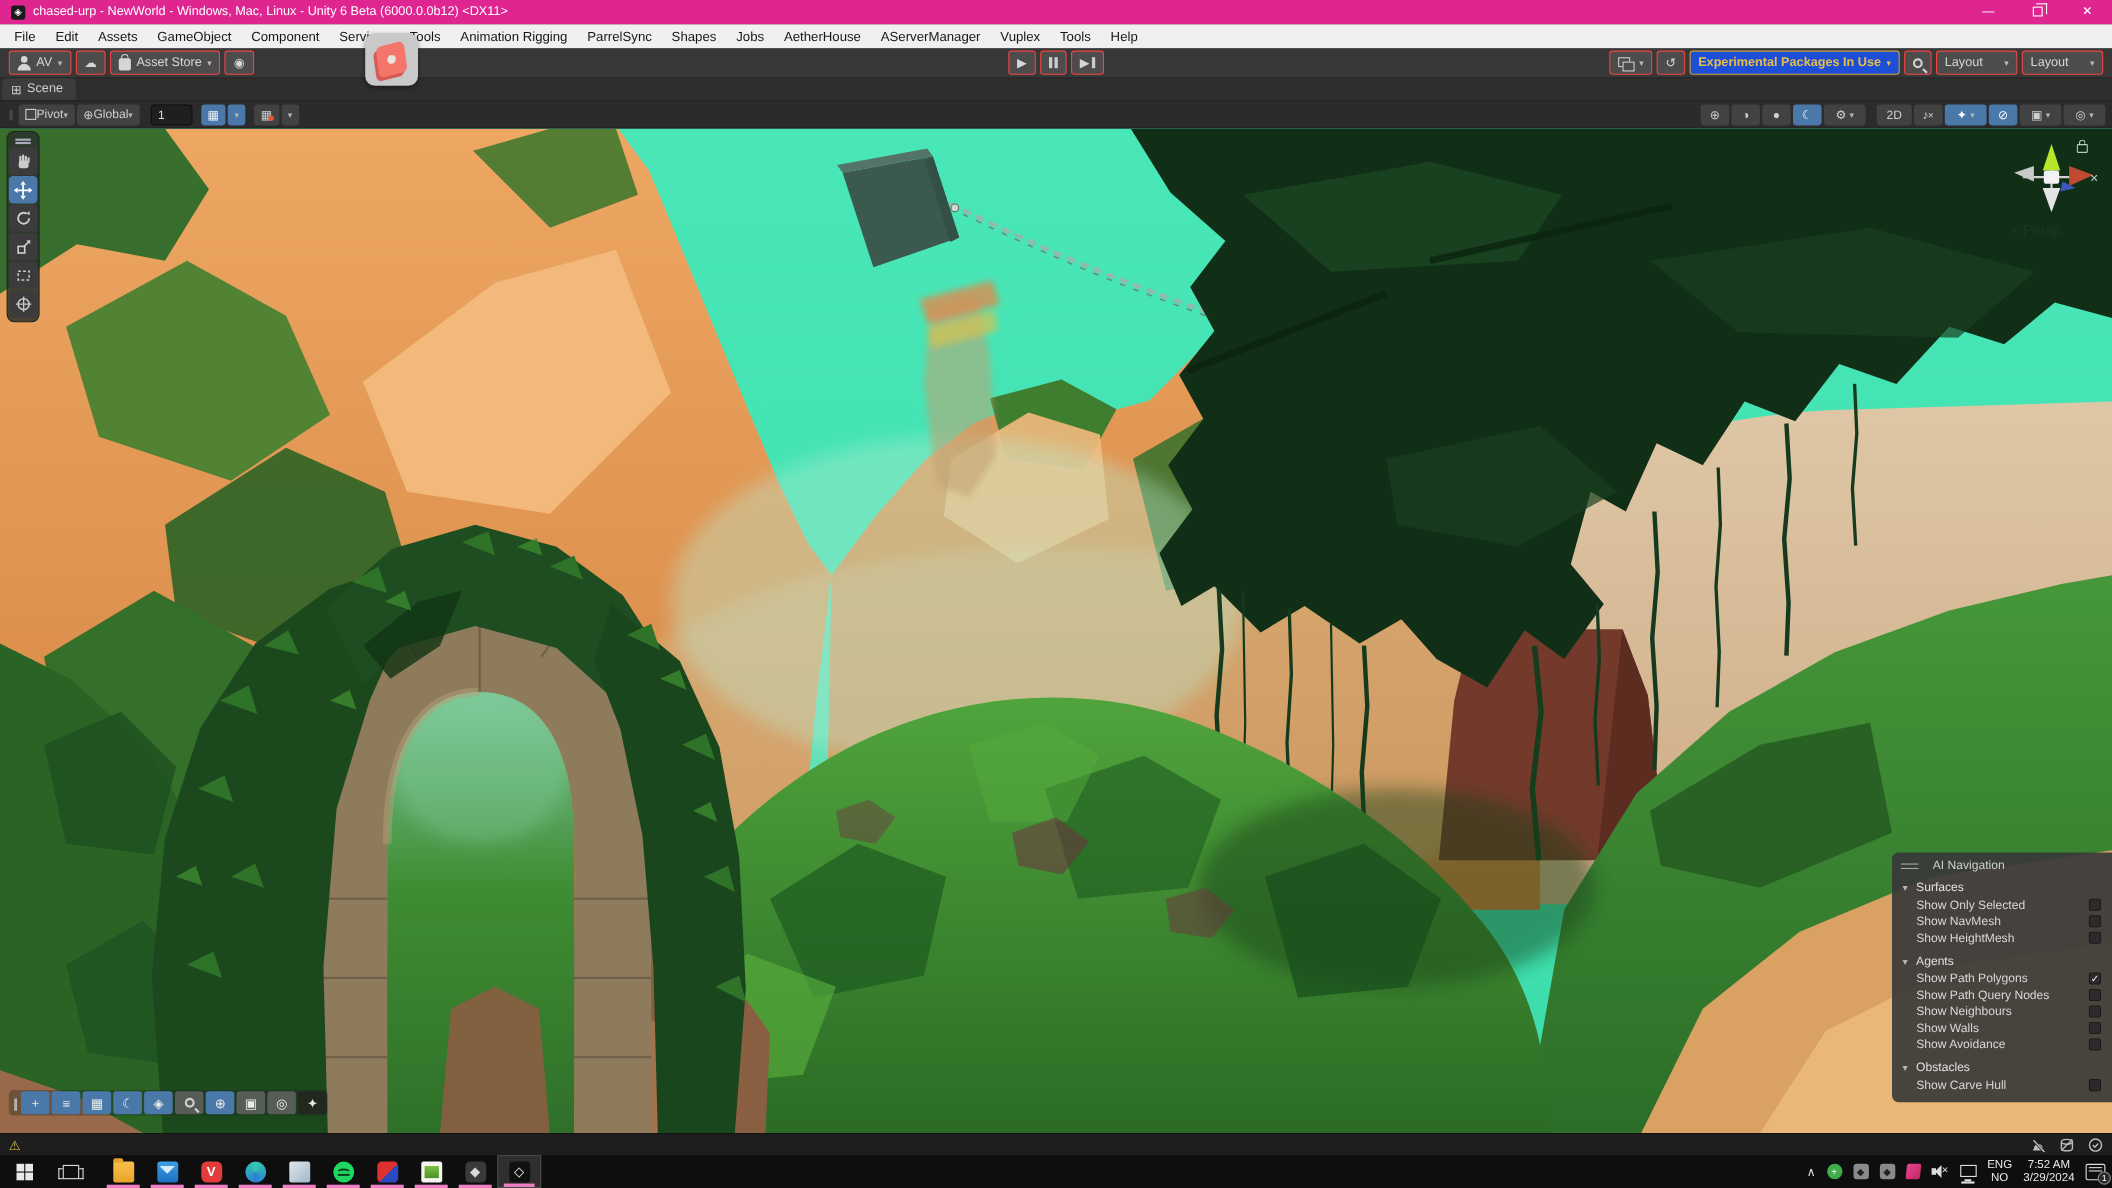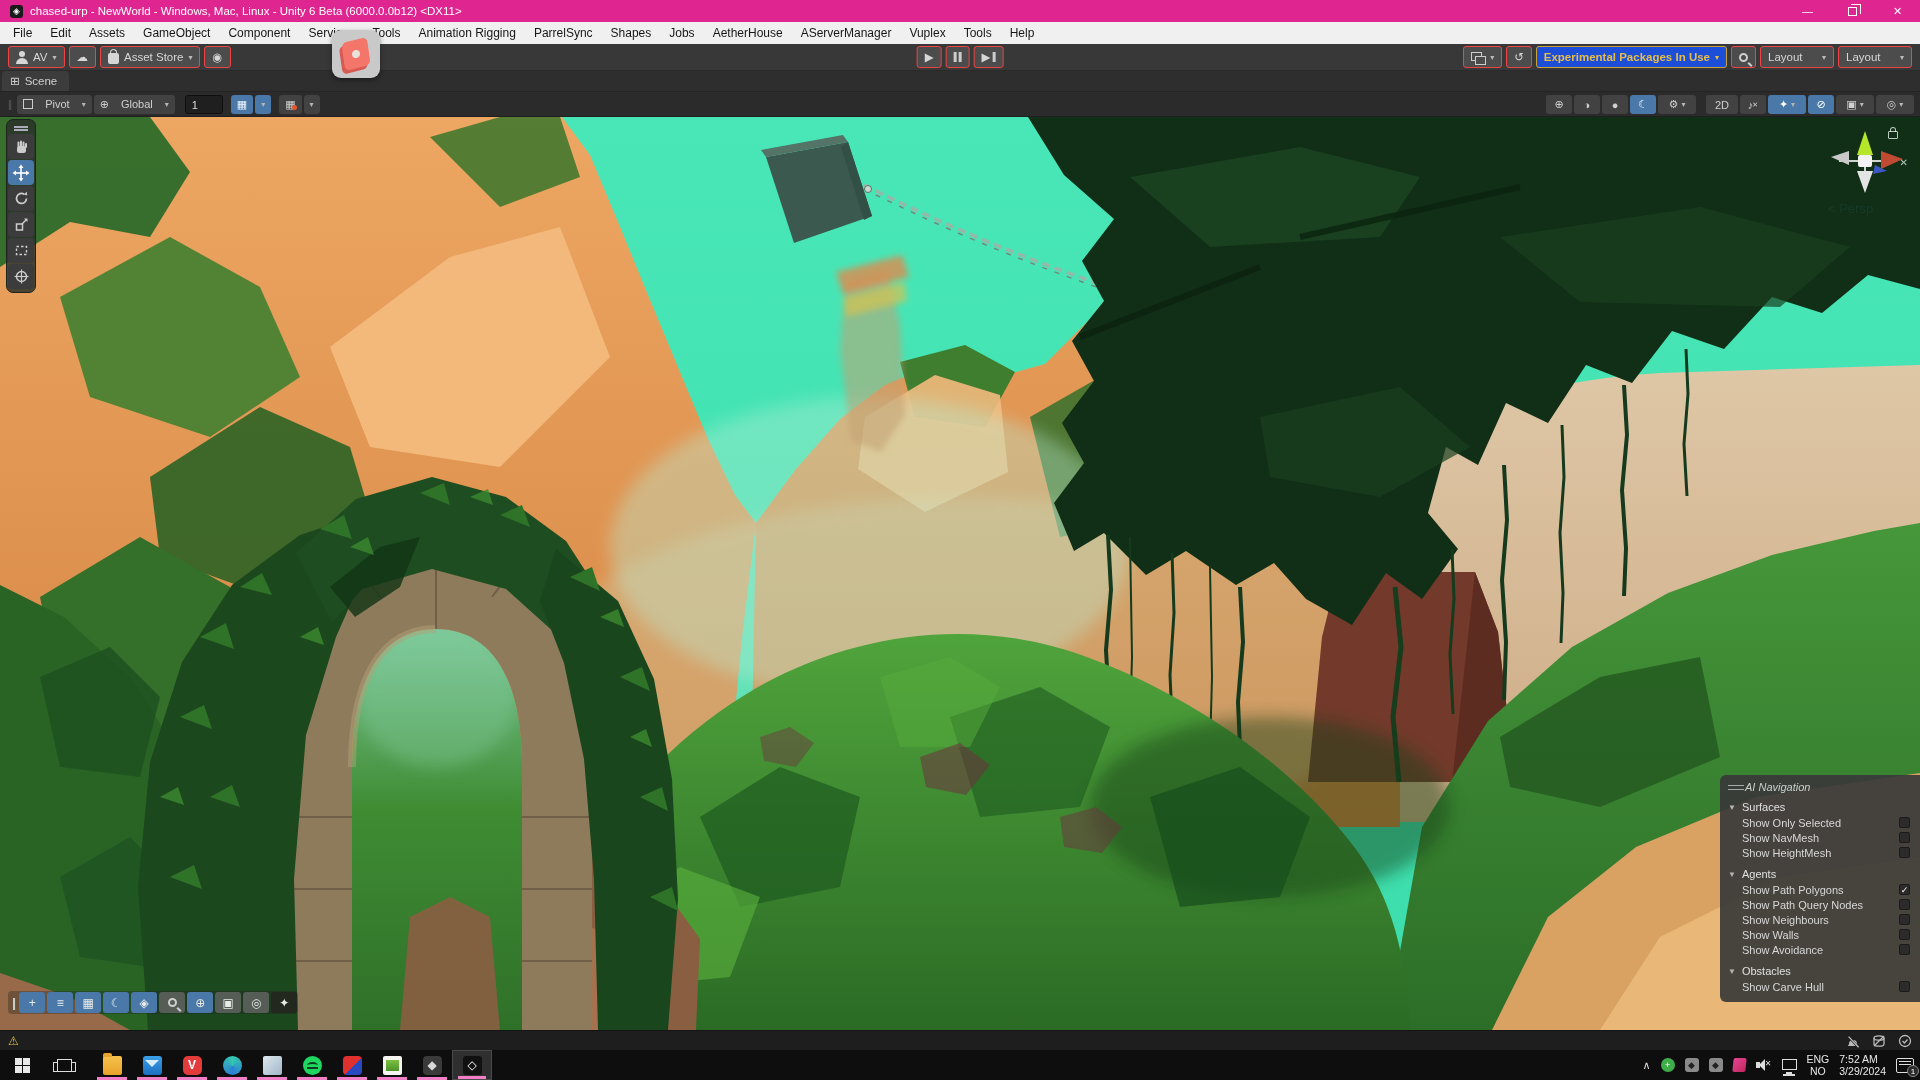--- a/index.html
+++ b/index.html
@@ -41,21 +41,21 @@
   .floating-asset .book{width:26px;height:28px;background:#f4756a;border-radius:5px;transform:rotate(-8deg) skewY(-6deg);position:relative;box-shadow:-3px 3px 0 #d85a55;}
   .floating-asset .book:before{content:"";position:absolute;left:9px;top:10px;width:8px;height:8px;border-radius:50%;background:#e9e3de;}
 
   
   .tabbar{height:21px;background:#2e2e2e;display:flex;align-items:flex-end;border-bottom:1px solid #242424;}
   .scene-tab{height:20px;background:#3c3c3c;color:#cfcfcf;font-size:11.5px;display:flex;align-items:center;gap:5px;padding:0 12px 0 8px;border-radius:4px 4px 0 0;margin-left:2px;}
 
   
   .scene-toolbar{height:25px;background:#2b2b2b;display:flex;align-items:center;position:relative;border-bottom:1px solid #1f1f1f;font-size:11px;color:#cfcfcf;}
   .st-grip{color:#5c5c5c;font-size:10px;letter-spacing:-1px;margin:0 6px 0 8px;}
-  .st-btn{height:19px;background:#424242;border-radius:3px;display:flex;align-items:center;gap:12px;padding:0 6px;margin-right:2px;}
+  .st-btn{height:19px;background:#424242;border-radius:3px;display:flex;align-items:center;gap:0;padding:0 6px;margin-right:2px;}
   .st-btn.blue{background:#4a78a8;color:#eef4fa;}
   .st-field{width:38px;height:19px;background:#1f1f1f;border:1px solid #0f0f0f;border-radius:3px;color:#ddd;padding:0 6px;font-size:11px;line-height:19px;margin:0 8px;}
   .st-right{position:absolute;right:6px;top:3px;display:flex;gap:2px;align-items:center;}
   .st-ic{width:26px;height:19px;background:#424242;border-radius:3px;color:#cfcfcf;display:flex;align-items:center;justify-content:center;font-size:11px;}
   .st-ic.blue{background:#4a78a8;color:#fff;}
   .st-sep{width:6px;}
   .orange-dot{position:absolute;margin-left:7px;margin-top:7px;width:5px;height:5px;border-radius:50%;background:#e4572e;}
 
   
   .viewport{position:relative;height:913px;background:#45e3b3;overflow:hidden;}
@@ -71,21 +71,21 @@
 
   
   .overlay-bar{position:absolute;left:8px;bottom:16px;display:flex;align-items:center;gap:2px;z-index:20;background:rgba(30,34,30,.35);border-radius:4px;padding:1px;}
   .ob-grip{color:#cfd6cf;font-size:12px;padding:0 3px;letter-spacing:-2px;}
   .ob-btn{width:26px;height:21px;border-radius:3px;background:#565c56;color:#e8ece8;font-size:12px;display:flex;align-items:center;justify-content:center;}
   .ob-btn.blue{background:#4a78a8;}
   .ob-btn.dark{background:#23281f;}
 
   
   .ai-panel{position:absolute;right:0;top:658px;width:200px;background:rgba(56,56,56,.92);border-radius:6px 0 0 6px;padding:4px 0 8px;z-index:25;color:#d8d8d8;font-size:11px;}
-  .ai-header{display:flex;align-items:center;gap:1px;padding:2px 8px 5px;color:#cfcfcf;font-style:italic;}
+  .ai-header{display:flex;align-items:center;gap:13px;padding:2px 8px 5px;color:#cfcfcf;}
   .ai-grip{width:16px;height:5px;border-top:1.5px solid #a8a8a8;border-bottom:1.5px solid #a8a8a8;}
   .ai-section{display:flex;align-items:center;gap:6px;padding:3px 8px 2px;color:#e0e0e0;}
   .tri{font-size:8px;color:#b5b5b5;}
   .ai-row{display:flex;align-items:center;justify-content:space-between;padding:1.5px 10px 1.5px 22px;}
   .cb{width:11px;height:11px;background:#2b2b2b;border:1px solid #1b1b1b;border-radius:2px;color:#fff;font-size:9px;line-height:10px;text-align:center;}
   .cb.checked:before{content:"✓";}
 
   
   .gizmo{position:absolute;right:10px;top:12px;z-index:20;width:86px;text-align:center;}
   .persp-label{margin-top:2px;font-size:13px;color:rgba(30,70,55,.55);text-align:left;padding-left:4px;}
@@ -131,21 +131,21 @@
   .hex-ic{width:14px;height:14px;background:#8a8a8a;border-radius:3px;color:#222;font-size:9px;line-height:14px;text-align:center;}
   .green-ic{width:14px;height:14px;border-radius:50%;background:#3fae4a;color:#fff;font-size:9px;line-height:14px;text-align:center;}
   .pink-ic{width:13px;height:14px;background:linear-gradient(135deg,#e84393,#c0295f);border-radius:2px;transform:skewX(-6deg);}
   .spk{position:relative;width:16px;height:12px;}
   .spk:before{content:"";position:absolute;left:0;top:3px;width:4px;height:6px;background:#ddd;}
   .spk:after{content:"";position:absolute;left:3px;top:0;border-top:6px solid transparent;border-bottom:6px solid transparent;border-right:6px solid #ddd;}
   .spk .x{position:absolute;right:0;top:0;font-size:8px;color:#ddd;}
   .net-ic{width:15px;height:11px;border:1.5px solid #ddd;position:relative;margin-top:-2px;}
   .net-ic:after{content:"";position:absolute;left:3px;bottom:-5px;width:6px;height:2px;background:#ddd;box-shadow:-3px 2px 0 #ddd,3px 2px 0 #ddd;}
   .tray-2line{font-size:10.5px;line-height:12px;text-align:center;}
-  .tray-clock{font-size:10.5px;line-height:12px;text-align:left;}
+  .tray-clock{font-size:10.5px;line-height:12px;text-align:center;}
   .notif{position:relative;width:18px;height:15px;border:1.5px solid #ddd;border-radius:2px;}
   .notif i{position:absolute;left:2px;top:2px;right:2px;height:1.5px;background:#ddd;box-shadow:0 3px 0 #ddd;}
   .notif .badge{position:absolute;right:-6px;bottom:-5px;width:12px;height:12px;border-radius:50%;background:#2a2a2a;border:1px solid #888;color:#fff;font-size:8px;line-height:11px;text-align:center;}
 </style>
 </head>
 <body>
 
 <div class="screen">
 
   <div class="titlebar">

